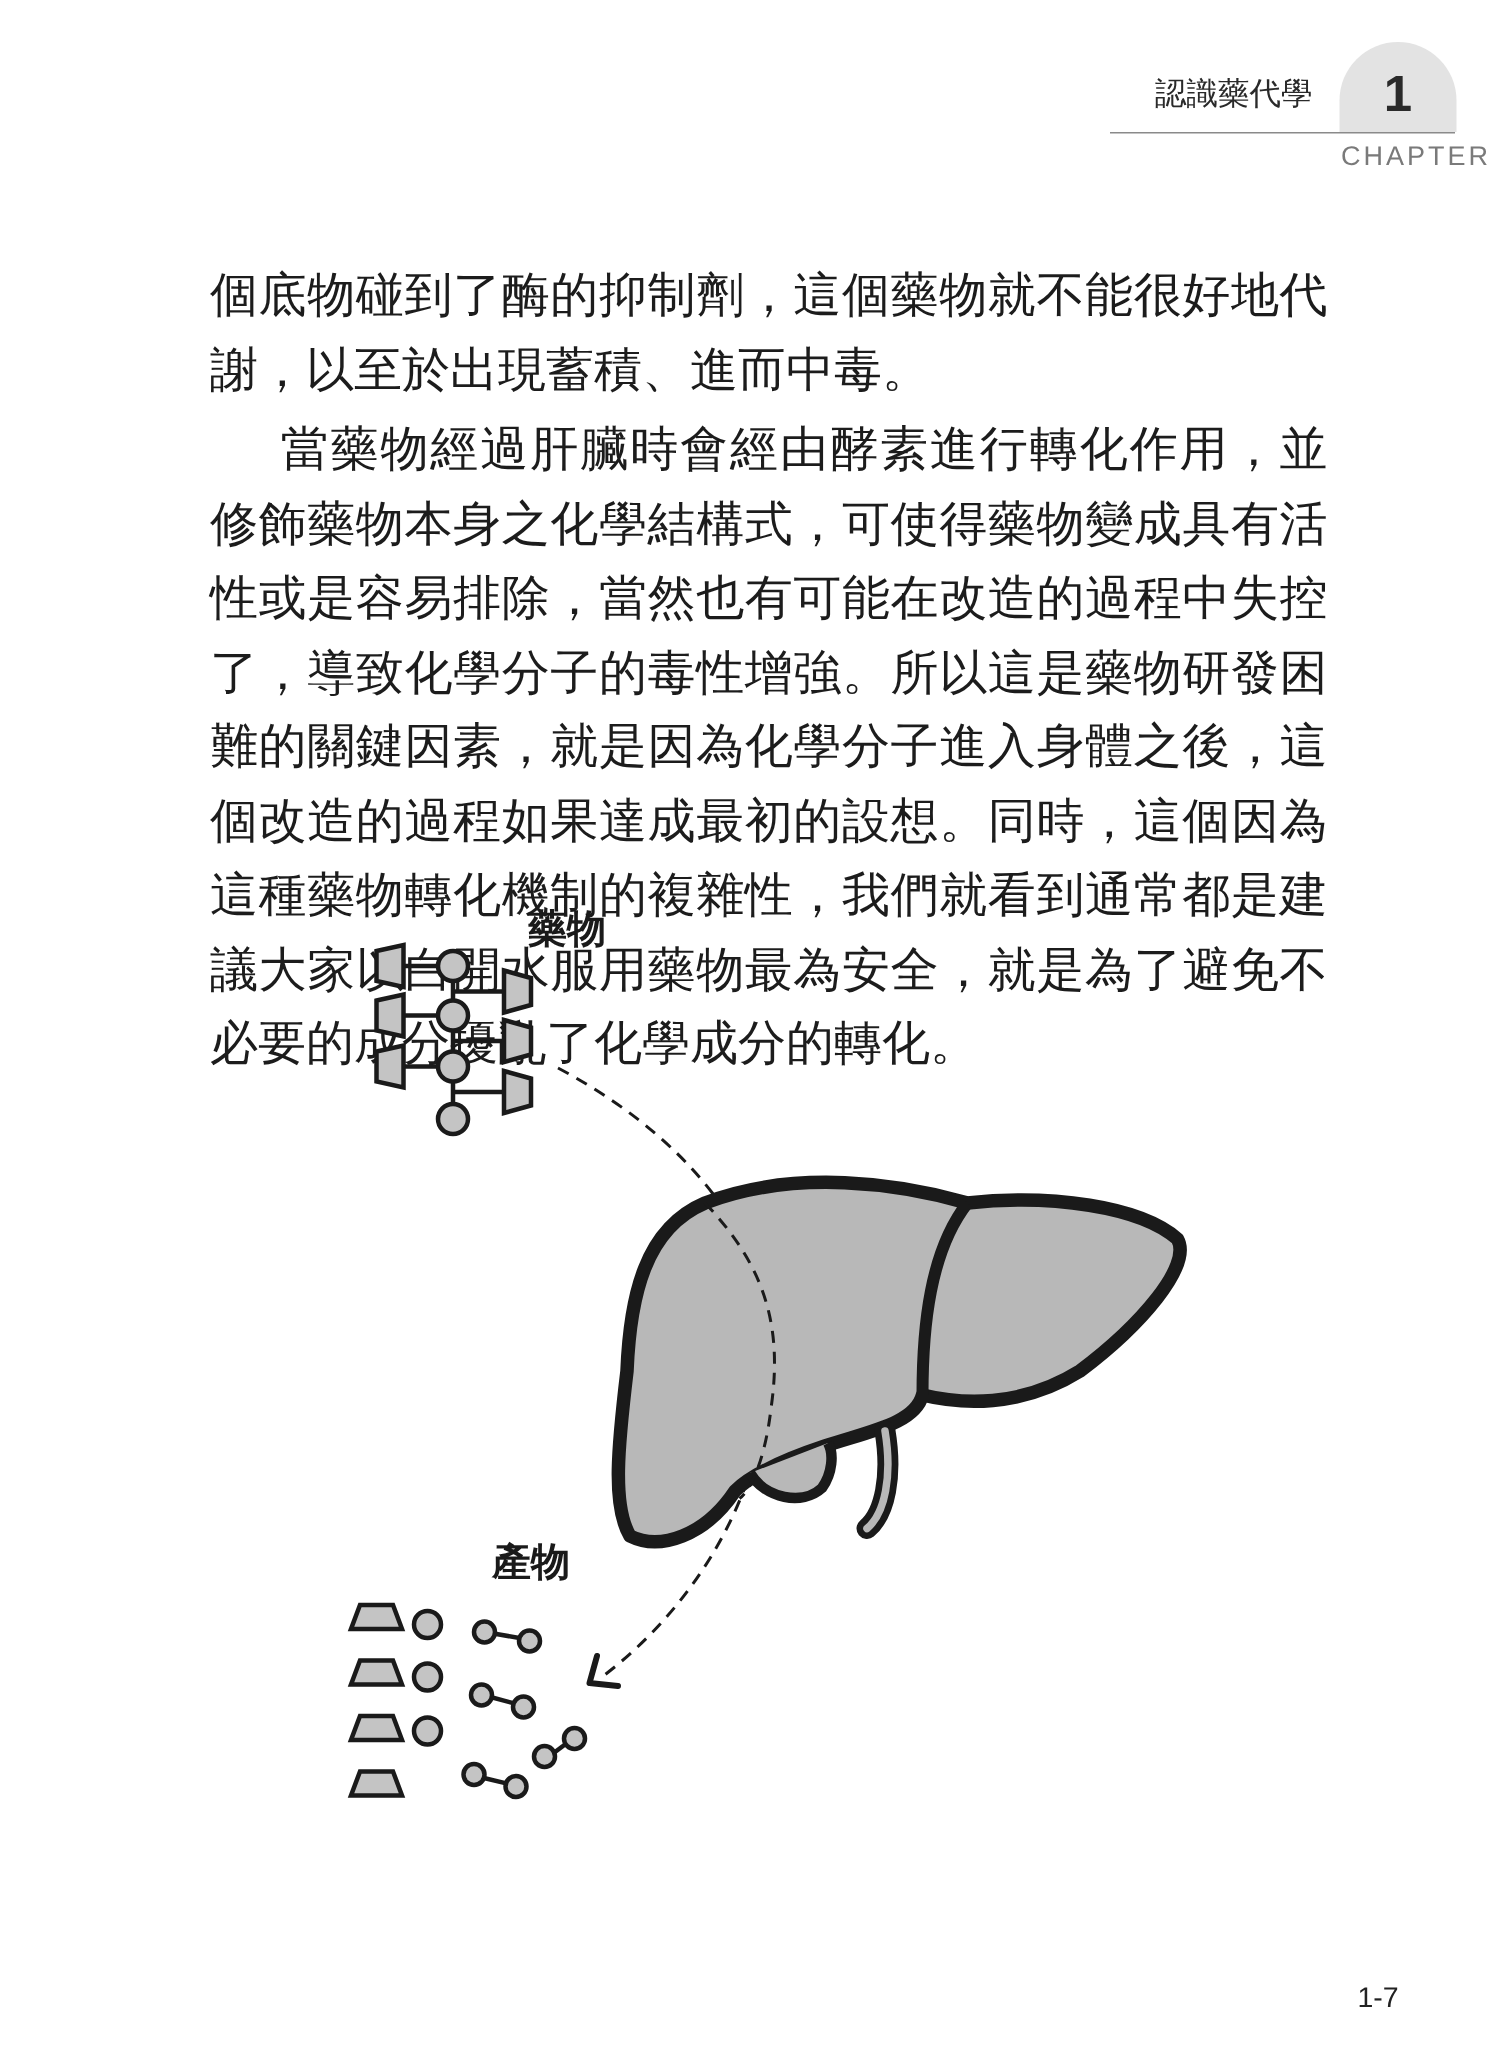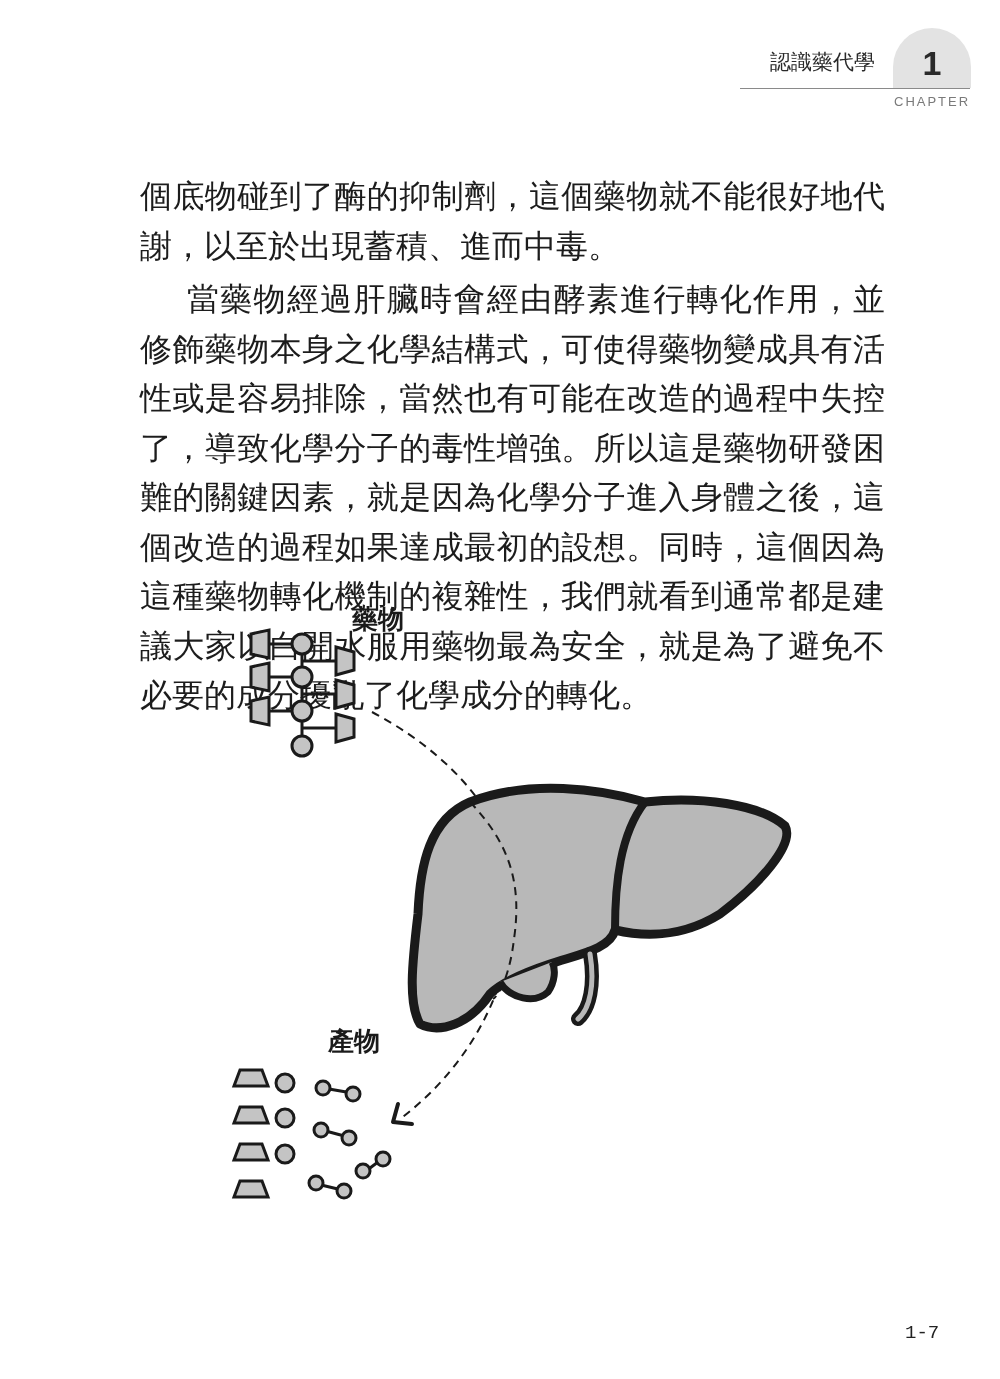--- a/index.html
+++ b/index.html
@@ -7,31 +7,31 @@
          font-family: "DejaVu Sans", "Liberation Sans", sans-serif; color: #1a1a1a; }
 
   .header-title { position: absolute; left: 770px; top: 48px; width: 110px; text-align: left;
                   font-size: 21px; color: #2a2a2a; letter-spacing: 0px; }
   .header-rule { position: absolute; left: 740px; top: 88px; width: 230px; height: 1px; background: #8a8a8a; }
   .chapter-badge { position: absolute; left: 893px; top: 28px; width: 78px; height: 60px;
                    background: #e3e3e3; border-radius: 39px 39px 0 0; overflow: hidden; }
   .chapter-num { position: absolute; left: 0; right: 0; top: 16px; text-align: center;
                  font-family: "Liberation Sans", sans-serif; font-weight: bold; font-size: 34px; color: #2a2a2a; }
   .chapter-label { position: absolute; left: 894px; top: 94px; width: 76px; text-align: center;
-                   font-family: "Liberation Sans", sans-serif; font-size: 13px; letter-spacing: 2px; color: #7a7a7a; }
+                   font-family: "Liberation Sans", sans-serif; font-size: 18px; letter-spacing: 2px; color: #7a7a7a; }
 
   .body-text { position: absolute; left: 140px; width: 745px; font-size: 32px; line-height: 49.5px;
                color: #1c1c1c; text-align: justify; text-align-last: left; }
   .p1 { top: 172px; }
   .p2 { top: 275px; text-indent: 47px; }
 
   .figure { position: absolute; left: 0; top: 584px; width: 1000px; height: 640px; }
   .fig-label { position: absolute; font-weight: bold; font-size: 26px; color: #1a1a1a; }
 
-  .page-number { position: absolute; left: 905px; top: 1322px; font-family: Liberation Mono, monospace;
+  .page-number { position: absolute; left: 905px; top: 1322px; font-family: Liberation Sans, sans-serif;
                  font-size: 19px; color: #222; }
 </style>
 </head>
 <body>
 
 <div class="header-title">認識藥代學</div>
 <div class="chapter-badge">
   <div class="chapter-num">1</div>
 </div>
 <div class="header-rule"></div>

